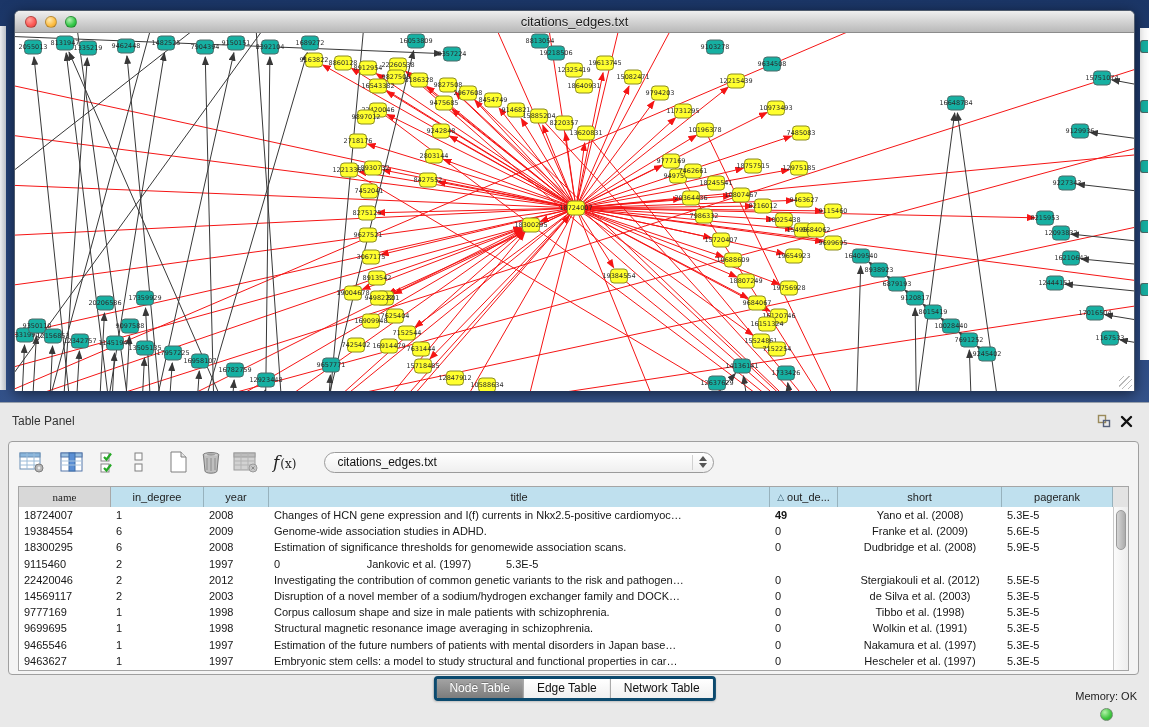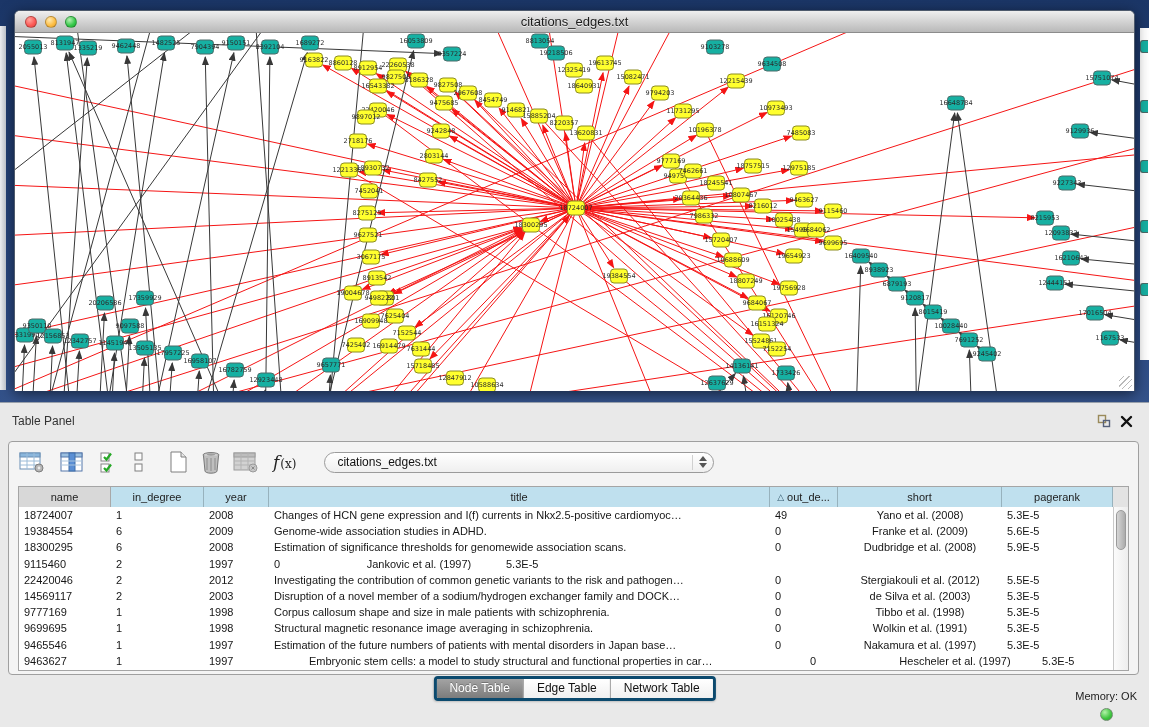--- a/index.html
+++ b/index.html
@@ -873,21 +873,21 @@
         <span class="ddlabel">citations_edges.txt</span>
         <span class="stepper">
           <span class="up"></span>
             <span class="dn"></span>
         </span>
       </div>
     </div>
 
     <div class="tbl">
       <div class="tbl-head" id="tbl-head">
-          <div class="th sel" style="width: 92px;">
+          <div class="th sel" style="width: 92px; font-family: Liberation Serif, serif;">
             <span>name</span>
           </div>
           <div class="th" style="width: 93px;">
             <span>in_degree</span>
           </div>
           <div class="th" style="width: 65px;">
             <span>year</span>
           </div>
           <div class="th" style="width: 501px;">
             <span>title</span>
@@ -903,21 +903,21 @@
             <span>pagerank</span>
           </div>
           <div class="th corner"></div>
         </div>
       <div class="tbl-rows" id="tbl-rows">
           <div class="tr">
             <div class="td a-l" style="width: 92px;">18724007</div>
             <div class="td a-l" style="width: 93px;">1</div>
             <div class="td a-l" style="width: 65px;">2008</div>
             <div class="td a-l" style="width: 501px;">Changes of HCN gene expression and I(f) currents in Nkx2.5-positive cardiomyoc…</div>
-            <div class="td a-l" style="width: 68px;">49</div>
+            <div class="td a-l" style="width: 68px; font-weight: bold;">49</div>
             <div class="td a-c" style="width: 164px;">Yano et al. (2008)</div>
             <div class="td a-l" style="flex: 1 1 0%;">5.3E-5</div>
           </div>
           <div class="tr">
             <div class="td a-l" style="width: 92px;">19384554</div>
             <div class="td a-l" style="width: 93px;">6</div>
             <div class="td a-l" style="width: 65px;">2009</div>
             <div class="td a-l" style="width: 501px;">Genome-wide association studies in ADHD.</div>
             <div class="td a-l" style="width: 68px;">0</div>
             <div class="td a-c" style="width: 164px;">Franke et al. (2009)</div>
@@ -982,21 +982,21 @@
             <div class="td a-l" style="width: 65px;">1997</div>
             <div class="td a-l" style="width: 501px;">Estimation of the future numbers of patients with mental disorders in Japan base…</div>
             <div class="td a-l" style="width: 68px;">0</div>
             <div class="td a-c" style="width: 164px;">Nakamura et al. (1997)</div>
             <div class="td a-l" style="flex: 1 1 0%;">5.3E-5</div>
           </div>
           <div class="tr">
             <div class="td a-l" style="width: 92px;">9463627</div>
             <div class="td a-l" style="width: 93px;">1</div>
             <div class="td a-l" style="width: 65px;">1997</div>
-            <div class="td a-l" style="width: 501px; margin-left: 35px;">Embryonic stem cells: a model to study structural and functional properties in car…</div>
+            <div class="td a-l" style="width: 501px;">Embryonic stem cells: a model to study structural and functional properties in car…</div>
             <div class="td a-l" style="width: 68px;">0</div>
             <div class="td a-c" style="width: 164px;">Hescheler et al. (1997)</div>
             <div class="td a-l" style="flex: 1 1 0%;">5.3E-5</div>
           </div>
         </div>
       <div class="vscroll">
         <div class="vthumb"></div>
       </div>
     </div>
   </div>

